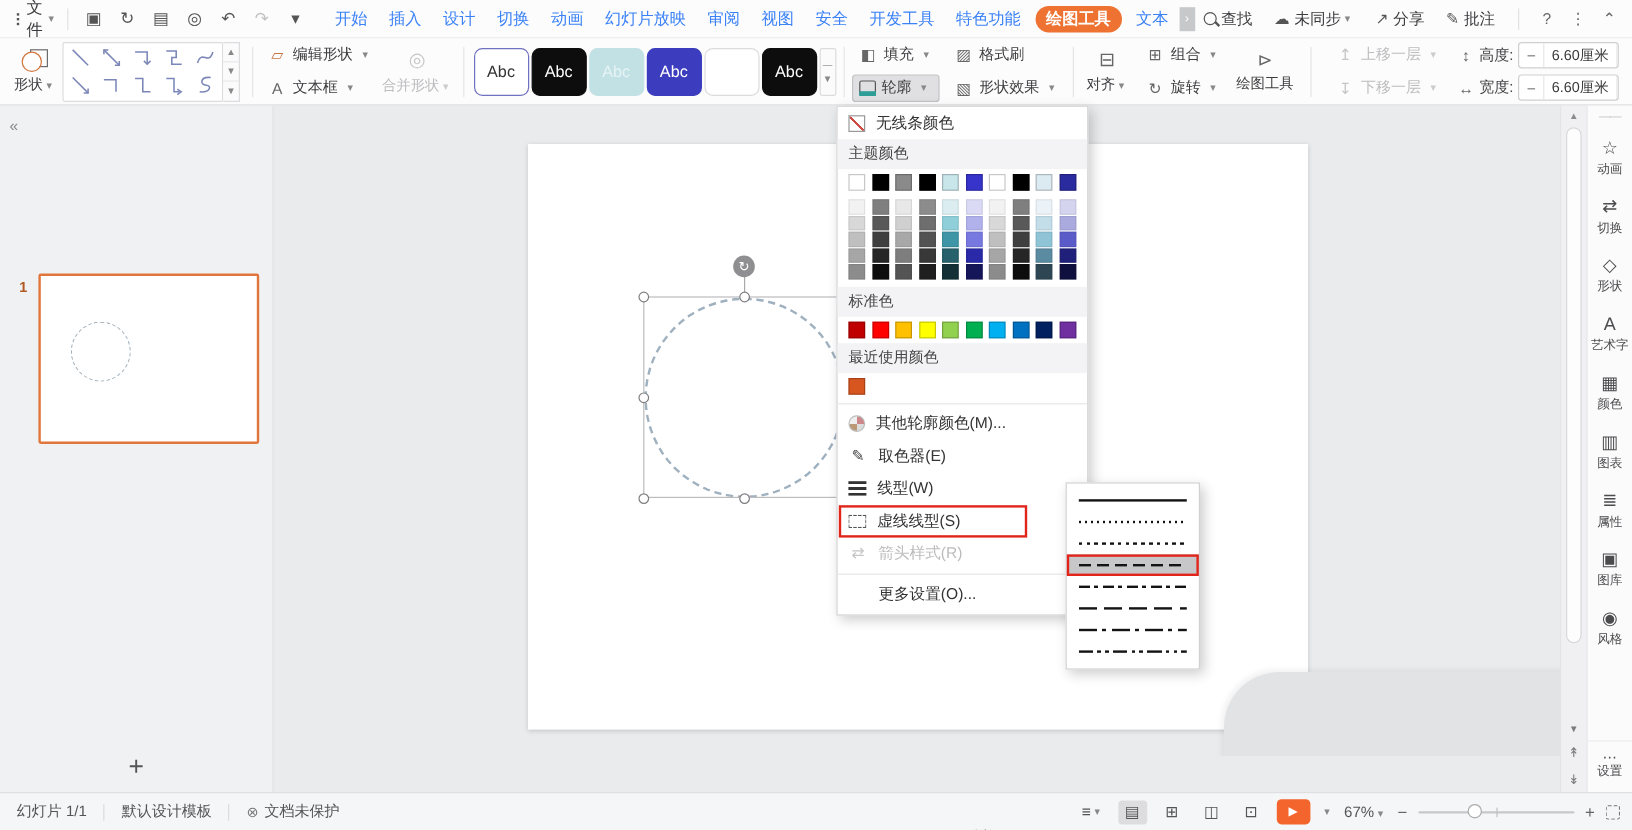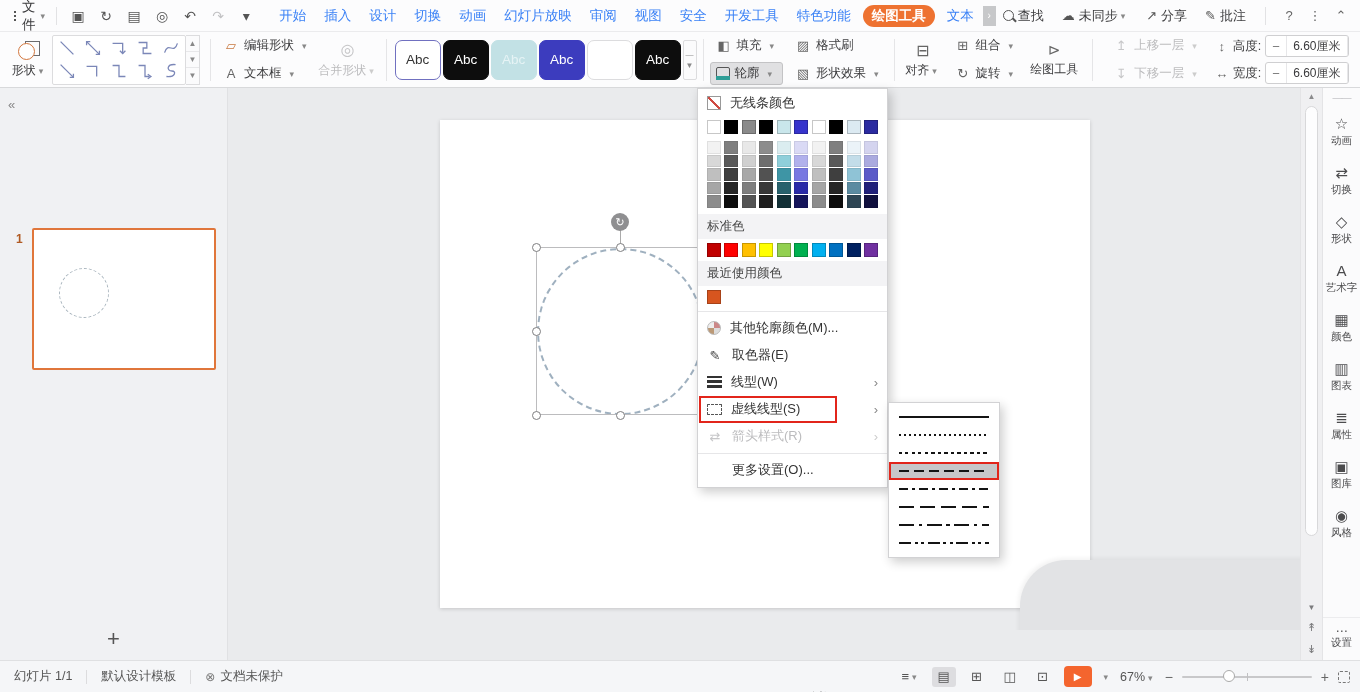--- a/index.html
+++ b/index.html
@@ -109,21 +109,21 @@
   .vw { width:24px; height:20px; display:flex; align-items:center; justify-content:center; font-size:13px; color:#555; border-radius:3px; }
   .vw.sel { background:#dddde0; }
   .play-btn { width:28px; height:21px; background:#f4652e; border-radius:4px; color:#fff; display:flex; align-items:center; justify-content:center; font-size:10px; }
   .zoom-track { position:relative; width:130px; height:2px; background:#c8c8ca; border-radius:1px; }
   .zoom-tick { position:absolute; left:50%; top:-3px; width:1.5px; height:8px; background:#c0c0c2; }
   .zoom-thumb { position:absolute; left:32%; top:-5.5px; width:12px; height:12px; background:#fff; border:1px solid #aaa; border-radius:50%; }
   .fs-icon { width:12px; height:12px; border:1.3px dashed #777; border-radius:2px; }
   .zctrl { font-size:14px; color:#666; }
 
   
-  .omenu { position:absolute; left:697px; top:88px; width:191px; background:#fff; border:1px solid #d2d2d4; box-shadow:3px 4px 10px rgba(0,0,0,.2); z-index:50; padding-bottom:3px; }
+  .omenu { position:absolute; left:697px; top:88px; width:210px; background:#fff; border:1px solid #d2d2d4; box-shadow:3px 4px 10px rgba(0,0,0,.2); z-index:50; padding-bottom:3px; }
   .om-row { height:27px; display:flex; align-items:center; padding:0 9px; gap:9px; position:relative; font-size:13px; color:#333; }
   .om-row.disabled { color:#bcbcbe; }
   .om-row .sub { margin-left:auto; color:#888; font-size:13px; }
   .om-row.disabled .sub { color:#ccc; }
   .om-row.hl::after { content:""; position:absolute; left:1px; right:50px; top:0px; bottom:0px; border:2px solid #e2251b; }
   .noline-ic { width:14px; height:14px; border:1px solid #999; background:linear-gradient(45deg,transparent 44%,#cf4a42 44%,#cf4a42 56%,transparent 56%),#fff; flex:none; }
   .om-strip { background:#f3f3f5; padding:4px 9px; font-size:12.5px; color:#444; }
   .sw-row { display:flex; justify-content:space-between; padding:4px 9px; }
   .sw { width:14px; height:14px; border:1px solid rgba(0,0,0,.22); }
   .tint-grid { padding:3px 9px 5px; }
@@ -510,20 +510,21 @@
       <span class="zctrl">+</span>
       <span class="fs-icon"></span>
     </span>
   </div>
 
   <div class="omenu">
     <div class="om-row">
       <span class="noline-ic"></span>
       <span>无线条颜色</span>
     </div>
+    <div class="om-strip">主题颜色</div>
     <div class="sw-row" id="theme-colors">
         <span class="sw" style="background: rgb(255, 255, 255);"></span>
         <span class="sw" style="background: rgb(0, 0, 0);"></span>
         <span class="sw" style="background: rgb(138, 138, 138);"></span>
         <span class="sw" style="background: rgb(0, 0, 0);"></span>
         <span class="sw" style="background: rgb(201, 230, 235);"></span>
         <span class="sw" style="background: rgb(55, 52, 204);"></span>
         <span class="sw" style="background: rgb(255, 255, 255);"></span>
         <span class="sw" style="background: rgb(0, 0, 0);"></span>
         <span class="sw" style="background: rgb(220, 234, 242);"></span>

